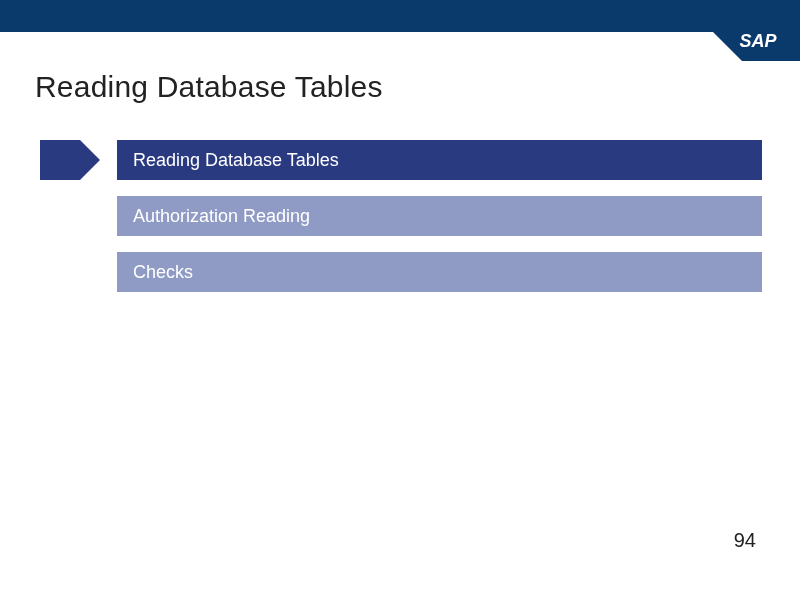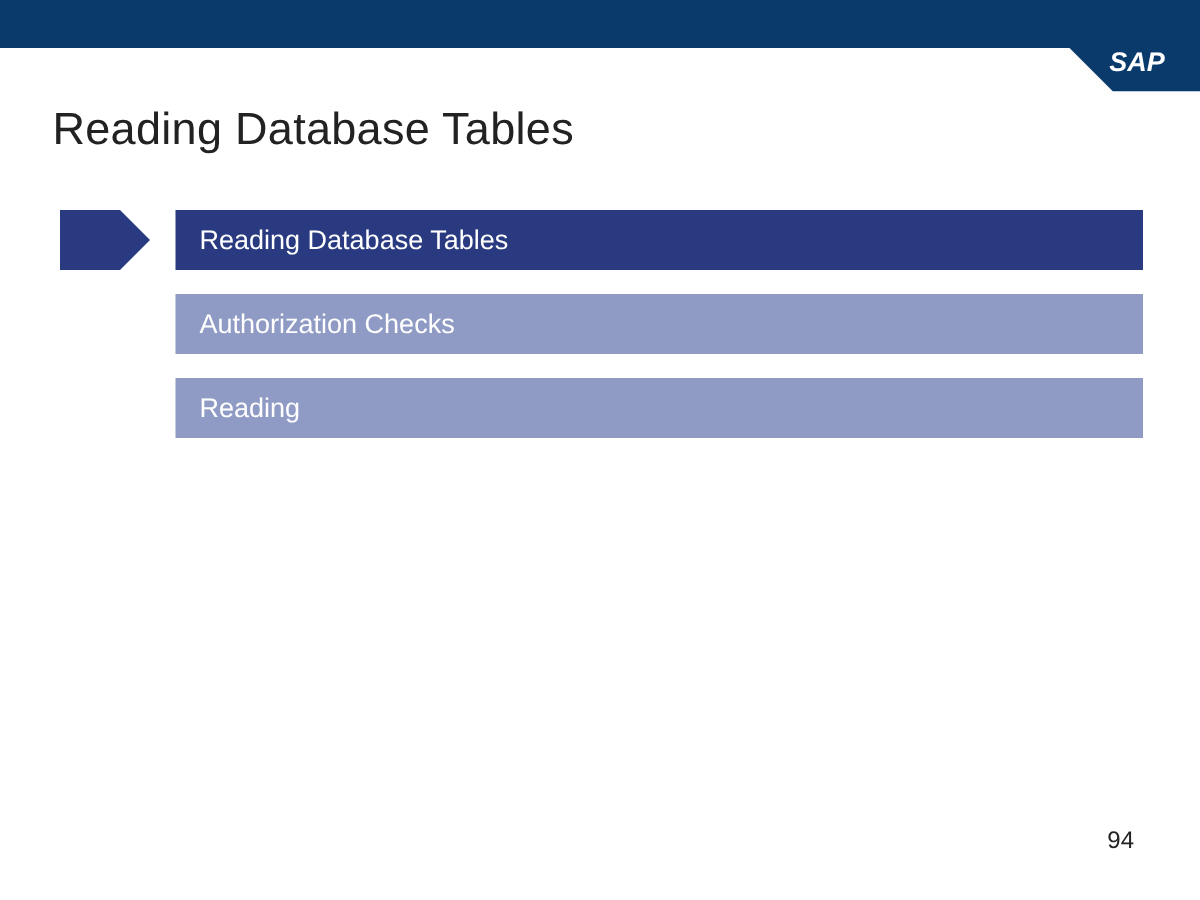--- a/index.html
+++ b/index.html
@@ -65,22 +65,22 @@
   }
   .bar.active {
     background: #2a3a80;
   }
   .bar.inactive {
     background: #8f9bc4;
   }
   .page-number {
     position: absolute;
     right: 44px;
-    bottom: 30px;
-    font-size: 16px;
+    bottom: 48px;
+    font-size: 20px;
     color: #222222;
   }
 </style>
 </head>
 <body>
 
 <div class="topbar"></div>
 
 <div class="logo-wrap">
   <svg width="100" height="42" viewBox="0 0 100 42">
@@ -92,17 +92,17 @@
 <div class="title">Reading Database Tables</div>
 
 <div class="pointer">
   <svg width="60" height="40" viewBox="0 0 60 40">
     <polygon points="0,0 40,0 60,20 40,40 0,40" fill="#2a3a80"></polygon>
   </svg>
 </div>
 
 <div class="bars">
   <div class="bar active">Reading Database Tables</div>
-  <div class="bar inactive">Authorization Checks</div>
-  <div class="bar inactive">Reading</div>
+  <div class="bar inactive">Authorization Reading</div>
+  <div class="bar inactive">Checks</div>
 </div>
 
 <div class="page-number">94</div>
 
 </body></html>

